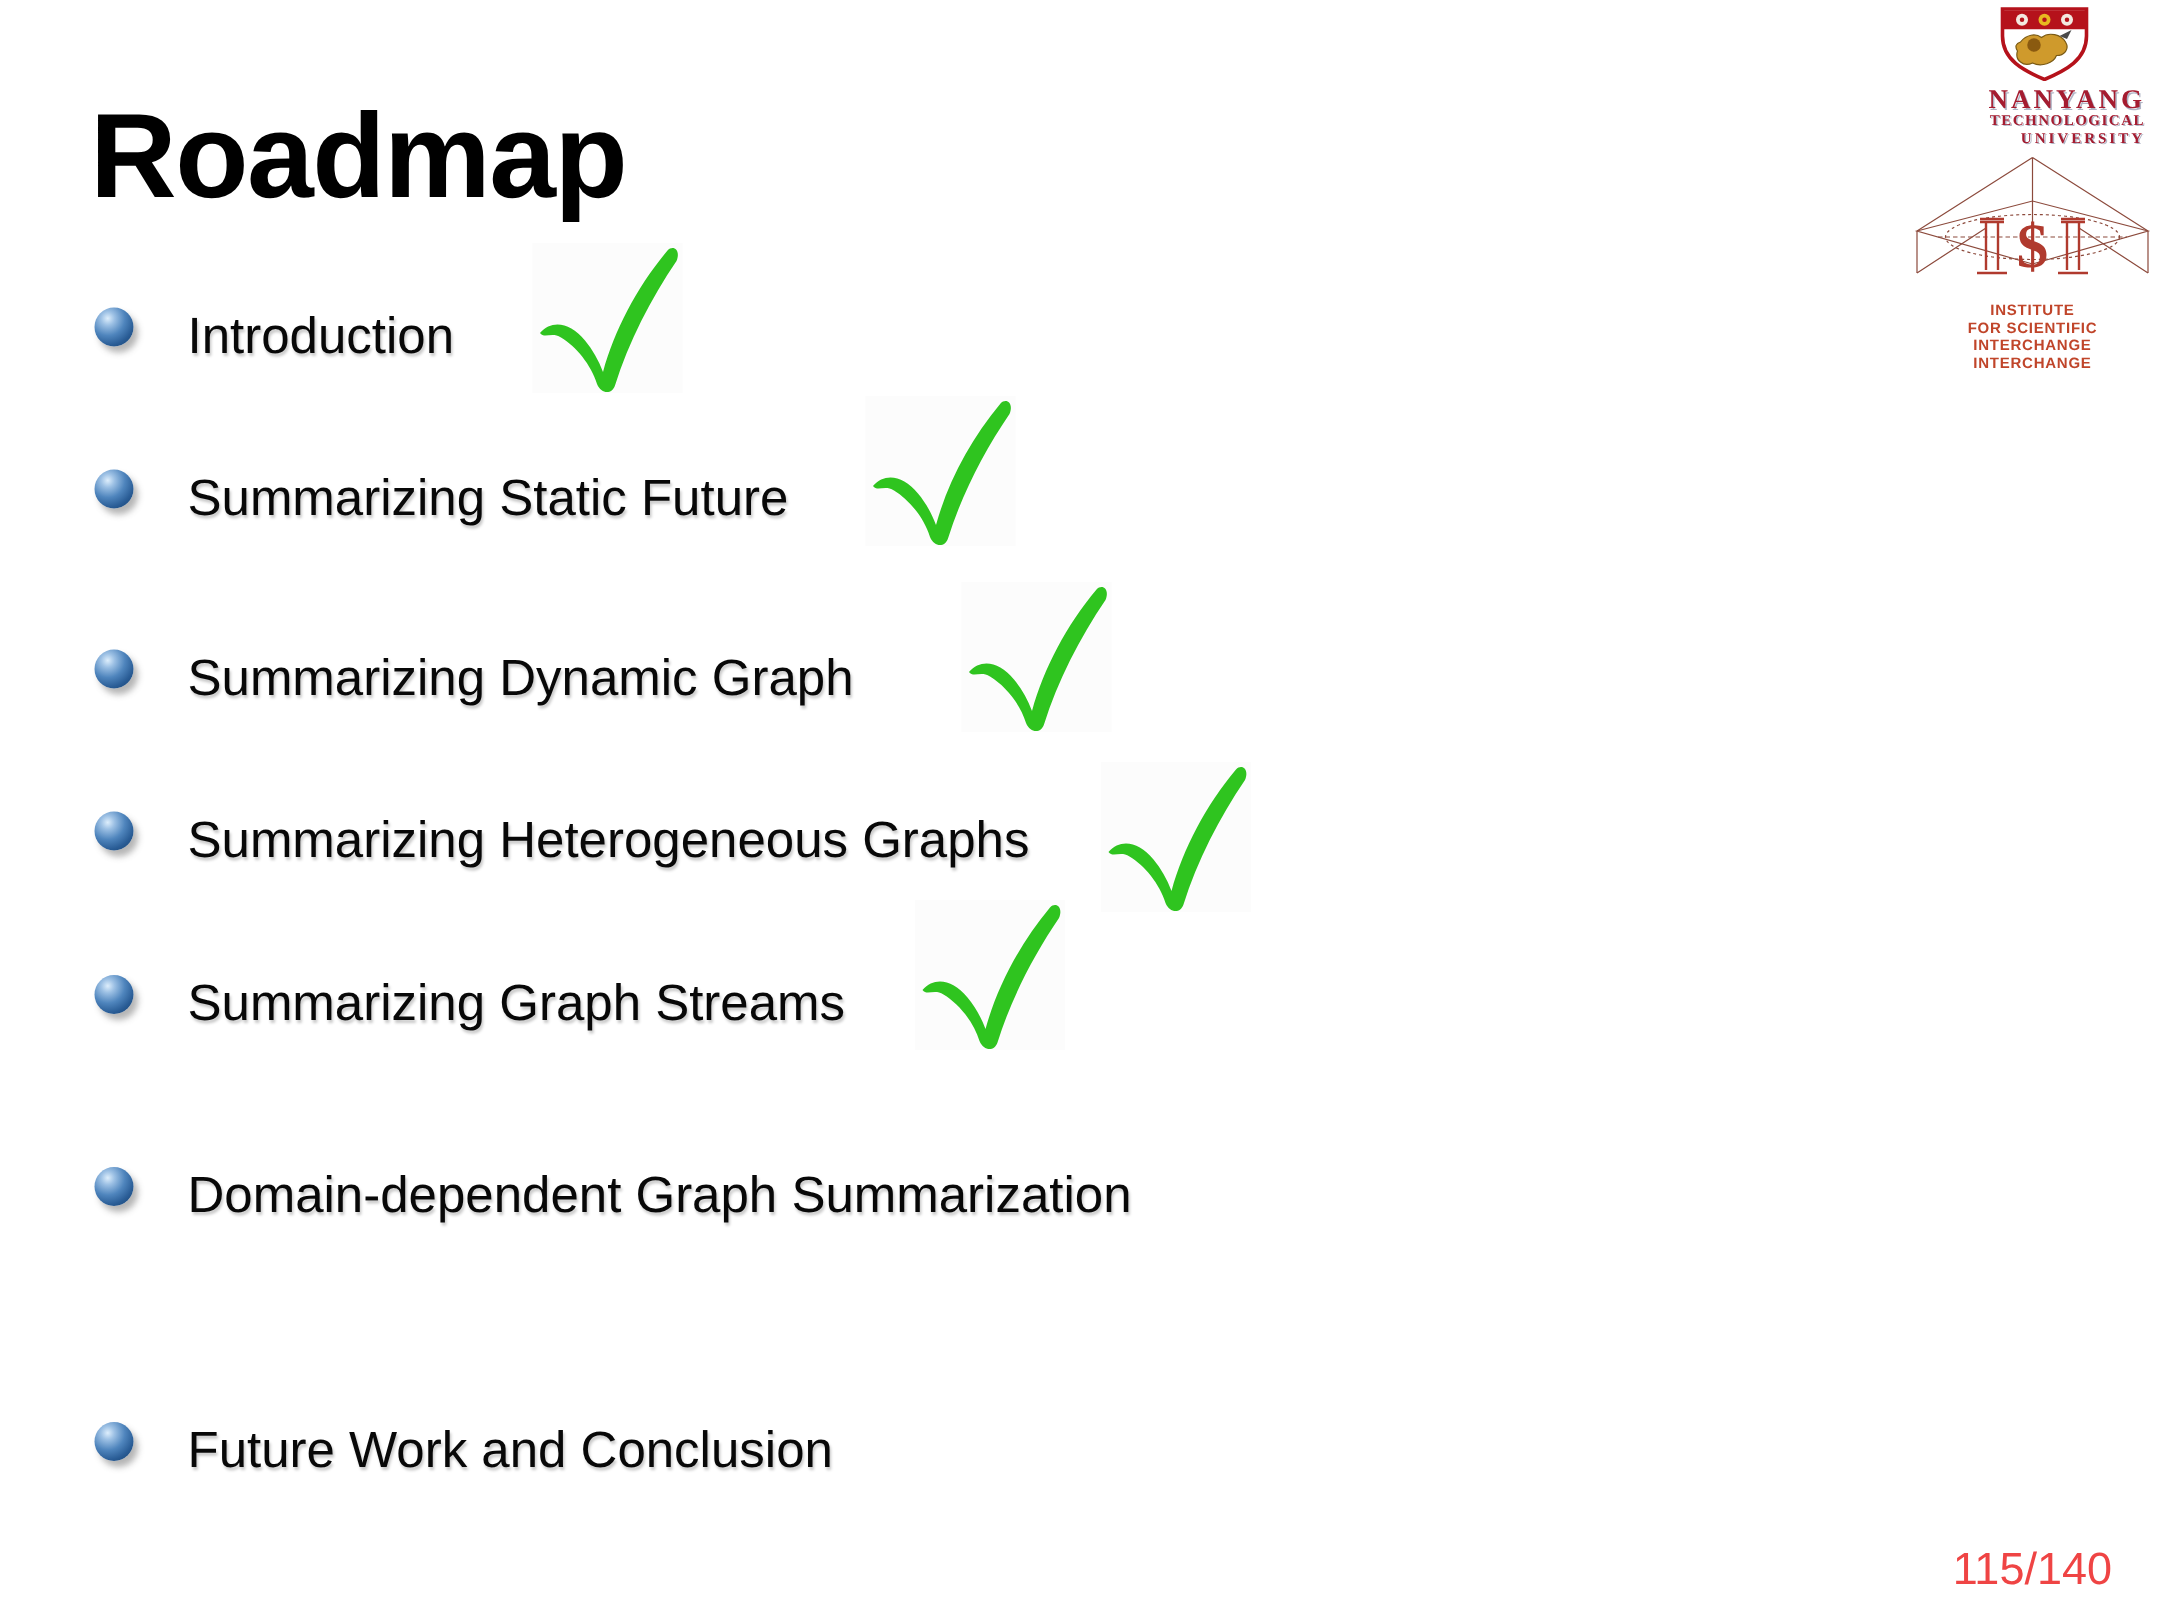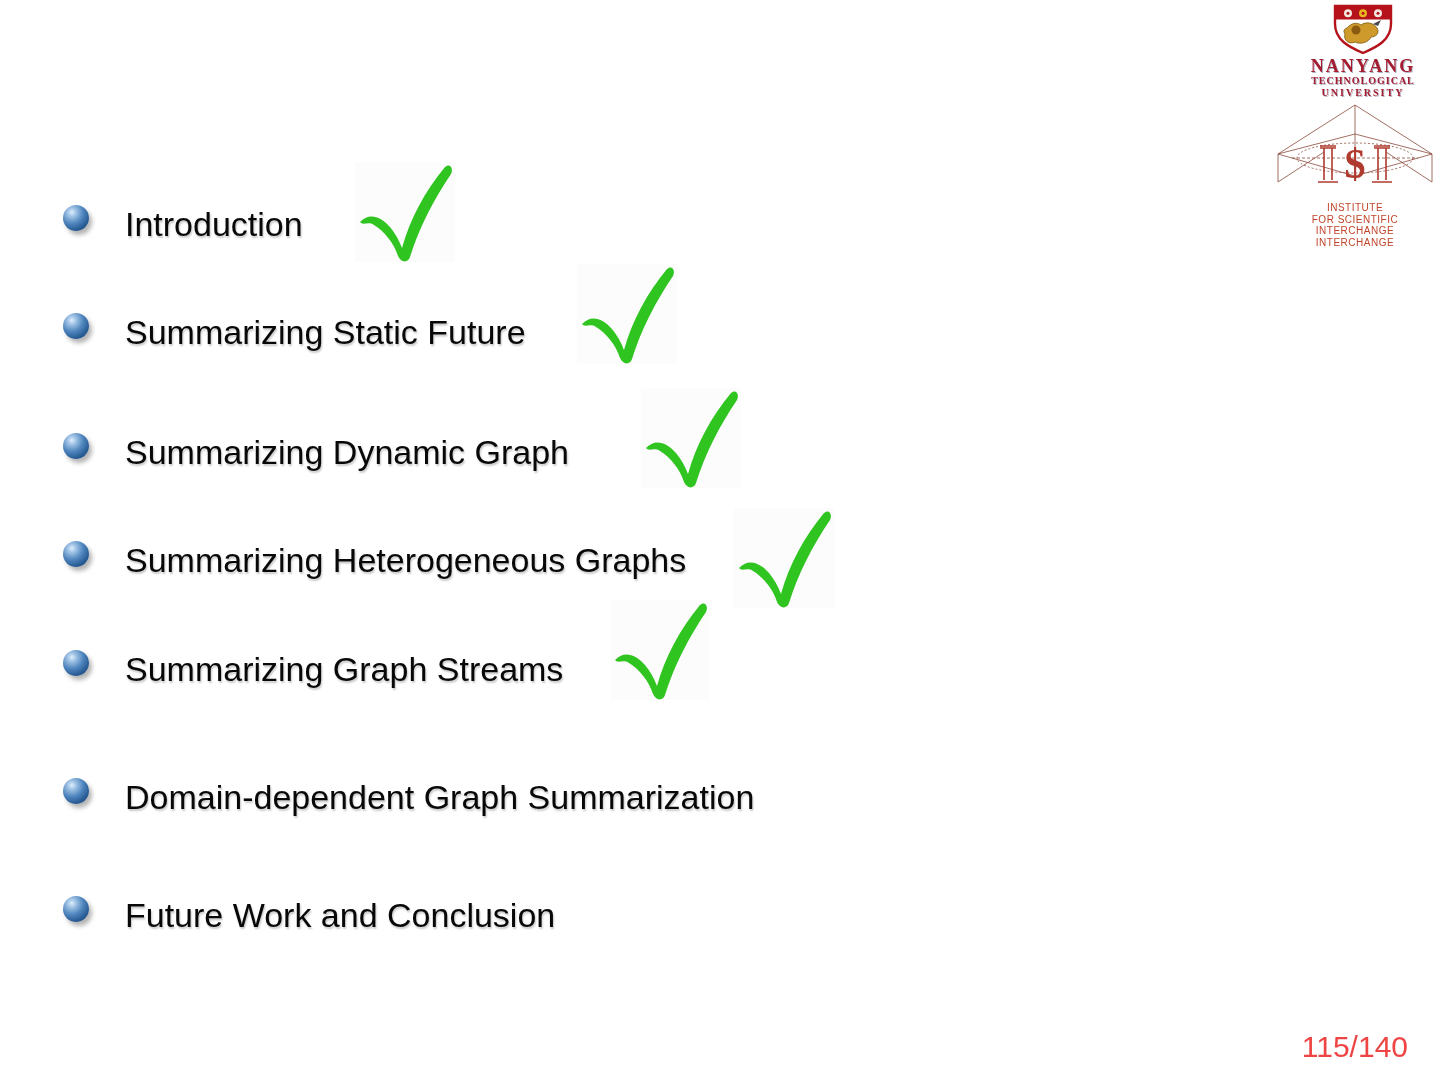--- a/index.html
+++ b/index.html
@@ -56,45 +56,46 @@
     right: 32px; top: 1030px;
     font-size: 30px;
     color: #ef4444;
     font-weight: 400;
   }
   
   .ntu-logo {
     position: absolute;
     left: 1296px; top: 4px;
     width: 134px;
-    text-align: center;
+    text-align: right;
     color: #a51c30;
     font-family: "Liberation Serif", serif;
     font-weight: 700;
   }
   .ntu-shield { display: block; margin: 0 auto 4px auto; }
   .ntu-line1 { font-size: 18px; letter-spacing: 2px; line-height: 17px; text-shadow: 1px 1px 0 rgba(30,40,90,0.35); }
   .ntu-line2 { font-size: 10px; letter-spacing: 1px; line-height: 11px; text-shadow: 1px 1px 0 rgba(30,40,90,0.35); }
   .ntu-line3 { font-size: 10px; letter-spacing: 2px; line-height: 14px; text-shadow: 1px 1px 0 rgba(30,40,90,0.35); }
   
   .isi-logo {
     position: absolute;
     left: 1272px; top: 102px;
     width: 166px;
     text-align: center;
     color: #c0452a;
   }
   .isi-drawing { display: block; }
-  .isi-line { font-size: 10px; line-height: 11.5px; letter-spacing: 0.5px; font-weight: 400; }
+  .isi-line { font-size: 10px; line-height: 11.5px; letter-spacing: 0.5px; font-weight: 700; }
 </style>
 </head>
 <body>
 
 <div class="slide">
 
+  <h1 class="slide-title">Roadmap</h1>
 
   <div class="row" style="top:205px">
     <span class="bullet"></span>
     <span class="row-label">Introduction</span>
   </div>
   <div class="row" style="top:313px">
     <span class="bullet"></span>
     <span class="row-label">Summarizing Static Future</span>
   </div>
   <div class="row" style="top:433px">
@@ -106,21 +107,21 @@
     <span class="row-label">Summarizing Heterogeneous Graphs</span>
   </div>
   <div class="row" style="top:650px">
     <span class="bullet"></span>
     <span class="row-label">Summarizing Graph Streams</span>
   </div>
   <div class="row" style="top:778px">
     <span class="bullet"></span>
     <span class="row-label">Domain-dependent Graph Summarization</span>
   </div>
-  <div class="row" style="top:896px">
+  <div class="row" style="top:948px">
     <span class="bullet"></span>
     <span class="row-label">Future Work and Conclusion</span>
   </div>
 
   <div class="check" style="left:355px;top:162px">
     <svg viewBox="0 0 100 100">
         <path d="M5 60 C13 51 25 53 35 65 C40 71 44 78 47 86 C55 57 70 29 90 5 C94 1 99 5 96 12 C79 37 64 66 55 95 C53 101 46 101 43 94 C39 81 29 69 19 63 C13 59 8 64 5 60 Z"></path>
       </svg>
   </div>
   <div class="check" style="left:577px;top:264px">

